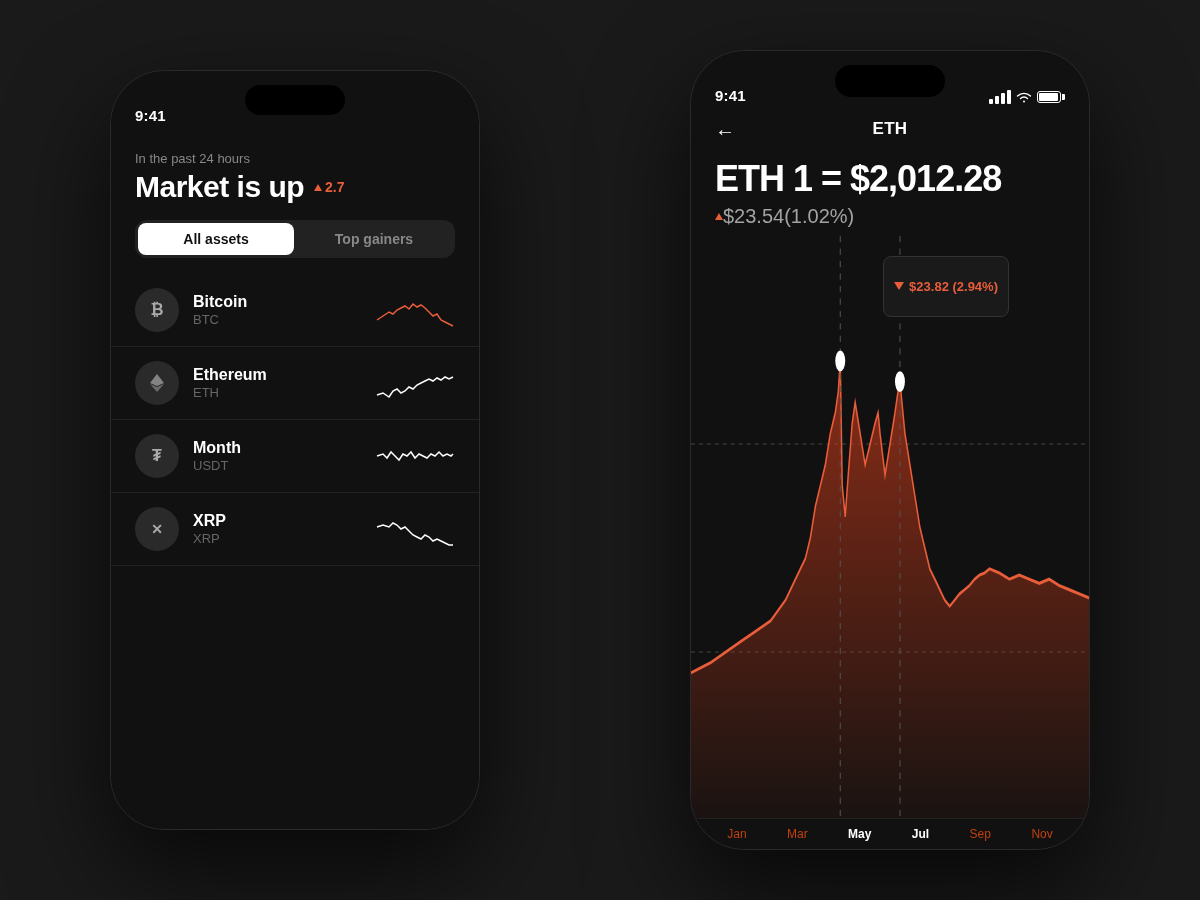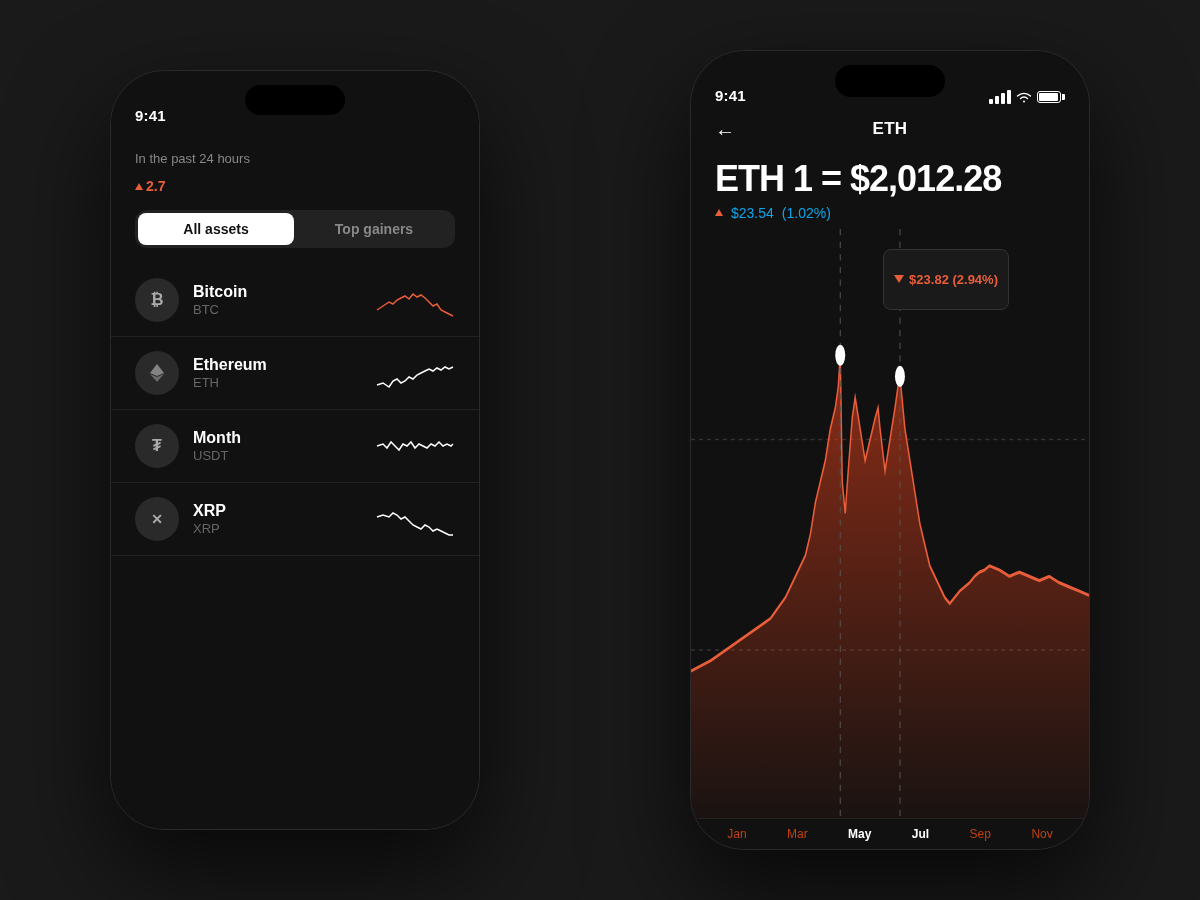--- a/index.html
+++ b/index.html
@@ -170,21 +170,21 @@
       overflow: hidden;
     }
 
     .market-header {
       padding: 20px 24px 16px;
     }
 
     .past-24h {
       font-size: 13px;
       color: #888;
-      margin-bottom: 12px;
+      margin-bottom: 4px;
     }
 
     .market-title-row {
       display: flex;
       align-items: center;
       gap: 10px;
     }
 
     .market-title {
       font-size: 30px;
@@ -324,23 +324,23 @@
       font-size: 36px;
       font-weight: 700;
       color: #fff;
       letter-spacing: -1px;
       line-height: 1.1;
     }
 
     .eth-change {
       display: flex;
       align-items: center;
-      gap: 8px;
-      font-size: 14px;
-      color: #0ea5e9;
+      gap: 0;
+      font-size: 20px;
+      color: #a3a3a3;
       margin-top: 6px;
     }
 
     .triangle-up-green {
       width: 0;
       height: 0;
       border-left: 4px solid transparent;
       border-right: 4px solid transparent;
       border-bottom: 7px solid #e85d3a;
     }
@@ -487,20 +487,21 @@
       <div class="dynamic-island"></div>
 
       <div class="status-bar">
         <span class="status-time">9:41</span>
       </div>
 
       <div class="left-content">
         <div class="market-header">
           <div class="past-24h">In the past 24 hours</div>
           <div class="market-title-row">
+            <span class="market-title">Market is up</span>
             <div class="market-change">
               <div class="triangle-up"></div>
               <span>2.7</span>
             </div>
           </div>
         </div>
 
         <div class="asset-tabs">
           <div class="asset-tab active">All assets</div>
           <div class="asset-tab inactive">Top gainers</div>

